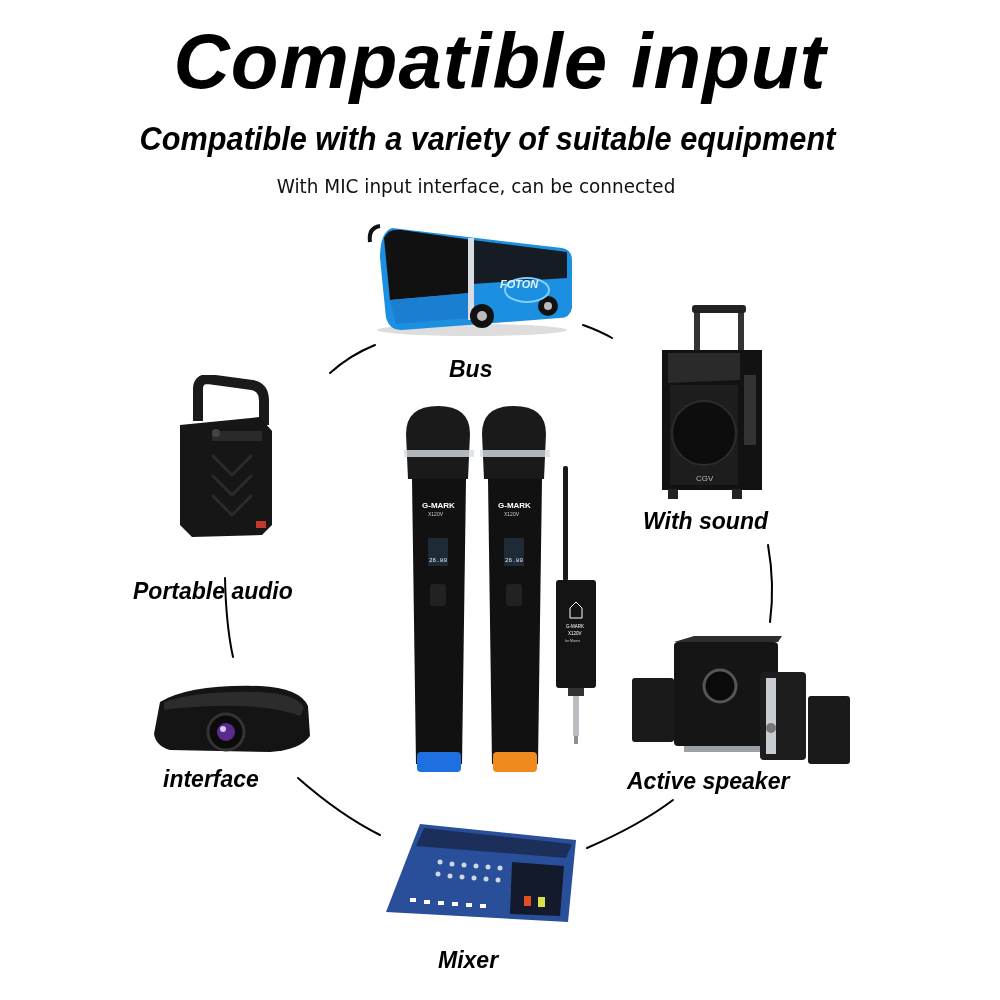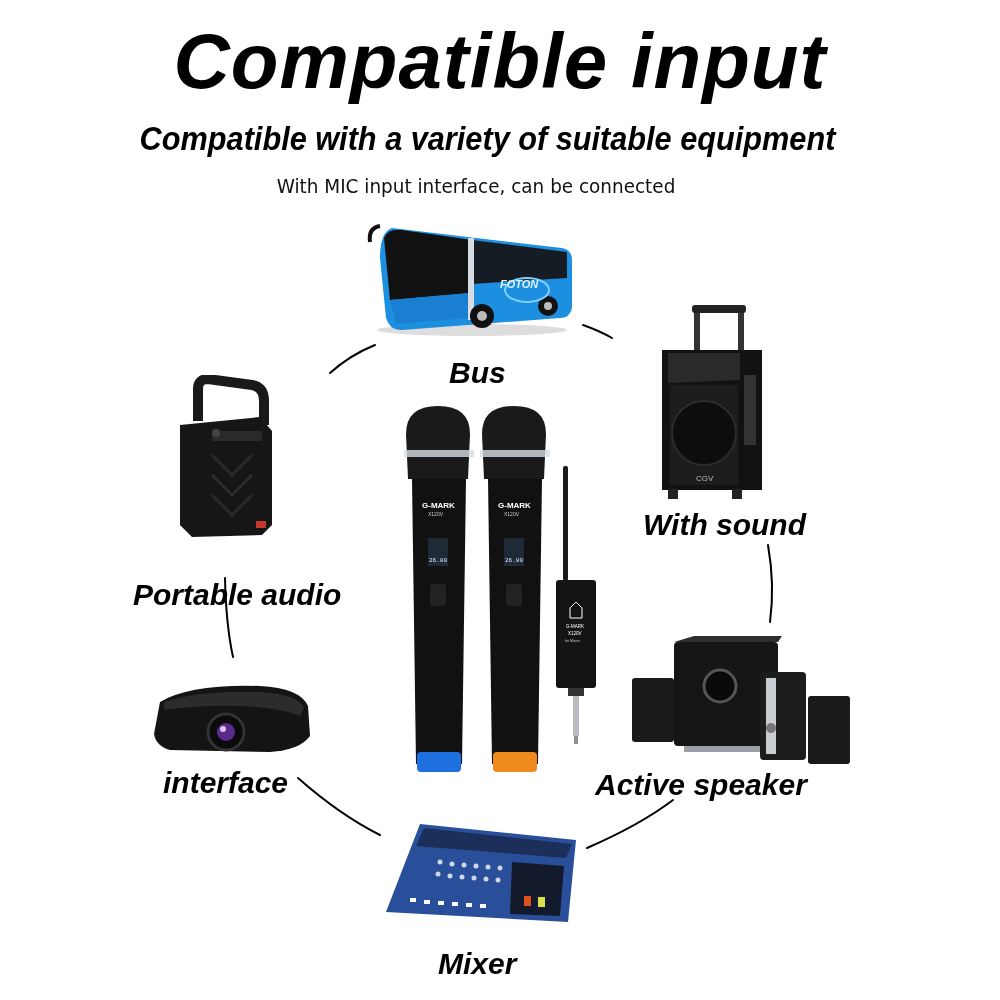--- a/index.html
+++ b/index.html
@@ -18,21 +18,21 @@
     left: 0; top: 120px; width: 975px; text-align: center;
     font-size: 33px; font-weight: 700; font-style: italic; color: #000;
     transform: scaleX(0.93); transform-origin: center;
   }
   .note {
     left: 0; top: 174px; width: 952px; text-align: center;
     font-size: 20px; color: #111; font-family: "DejaVu Sans", sans-serif;
     transform: scaleX(0.92);
   }
   .label {
-    font-size: 30px; font-weight: 700; font-style: italic; color: #000;
+    font-size: 23px; font-weight: 700; font-style: italic; color: #000;
     white-space: nowrap; line-height: 1;
   }
   svg.arcs { position: absolute; left: 0; top: 0; }
   .device { position: absolute; }
 </style>
 </head>
 <body>
 
 <div class="abs title">Compatible input</div>
 <div class="abs subtitle">Compatible with a variety of suitable equipment</div>
@@ -103,21 +103,21 @@
     <rect x="42" y="6" width="104" height="104" rx="4" fill="#151515"></rect>
     <path d="M42 6 L62 0 L150 0 L146 6 Z" fill="#2e2e2e"></path>
     <circle cx="88" cy="50" r="16" fill="#0a0a0a" stroke="#555" stroke-width="3"></circle>
     <rect x="52" y="110" width="90" height="6" fill="#9aa0a6"></rect>
     <rect x="128" y="36" width="46" height="88" rx="4" fill="#1d1d1d"></rect>
     <rect x="134" y="42" width="10" height="76" fill="#c9ccd0"></rect>
     <circle cx="139" cy="92" r="5" fill="#777"></circle>
     <rect x="176" y="60" width="42" height="68" rx="3" fill="#1a1a1a"></rect>
   </svg>
 </div>
-<div class="abs label" style="left:595px; top:770px;font-style:italic;">Active speaker</div>
+<div class="abs label" style="left:627px; top:770px;font-style:italic;">Active speaker</div>
 
 <div class="device" style="left:150px; top:680px; width:165px; height:80px;">
   <svg width="165" height="80" viewBox="0 0 165 80">
     <path d="M10 22 Q40 4 110 6 Q150 8 158 26 L160 56 Q150 70 120 72 L20 70 Q6 66 4 54 Z" fill="#141414"></path>
     <path d="M14 22 Q50 10 110 12 Q148 14 154 28 L150 36 Q120 24 60 26 Q24 28 14 30 Z" fill="#2c2c2c"></path>
     <circle cx="76" cy="52" r="18" fill="#0b0b0b" stroke="#333" stroke-width="3"></circle>
     <circle cx="76" cy="52" r="9" fill="#5a2b8c"></circle>
     <circle cx="73" cy="49" r="3" fill="#d9c7f5"></circle>
   </svg>
 </div>

